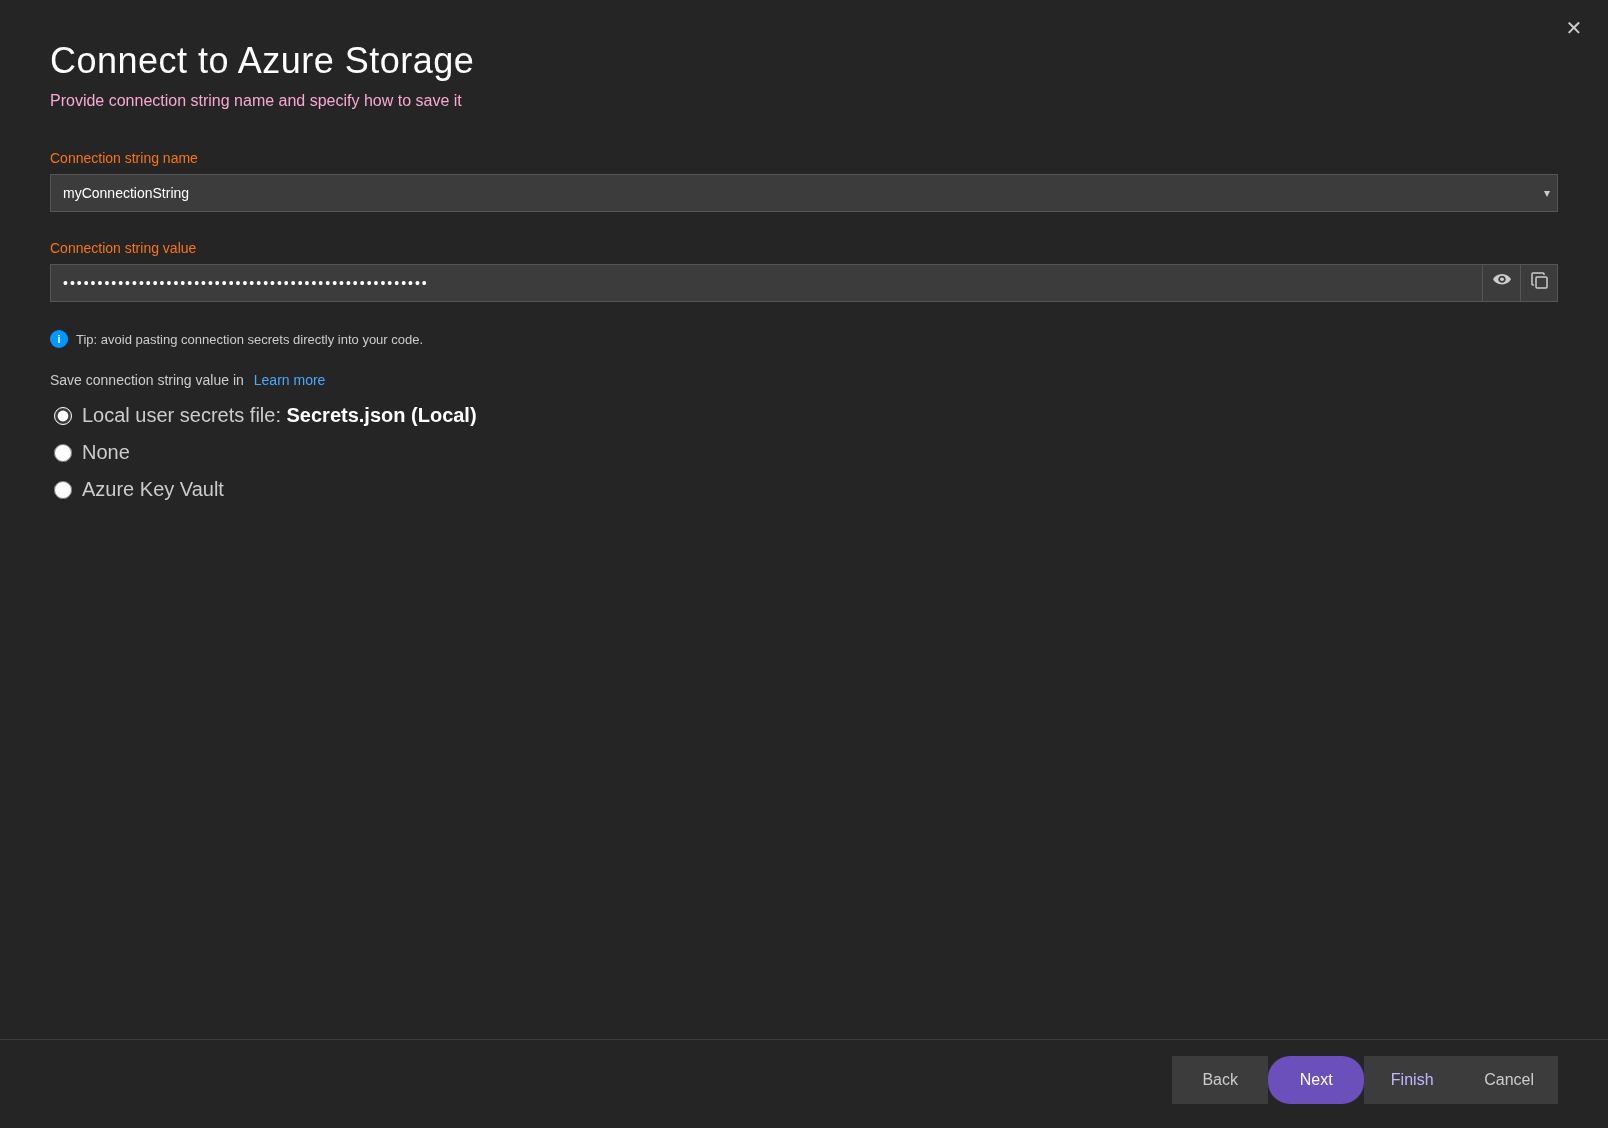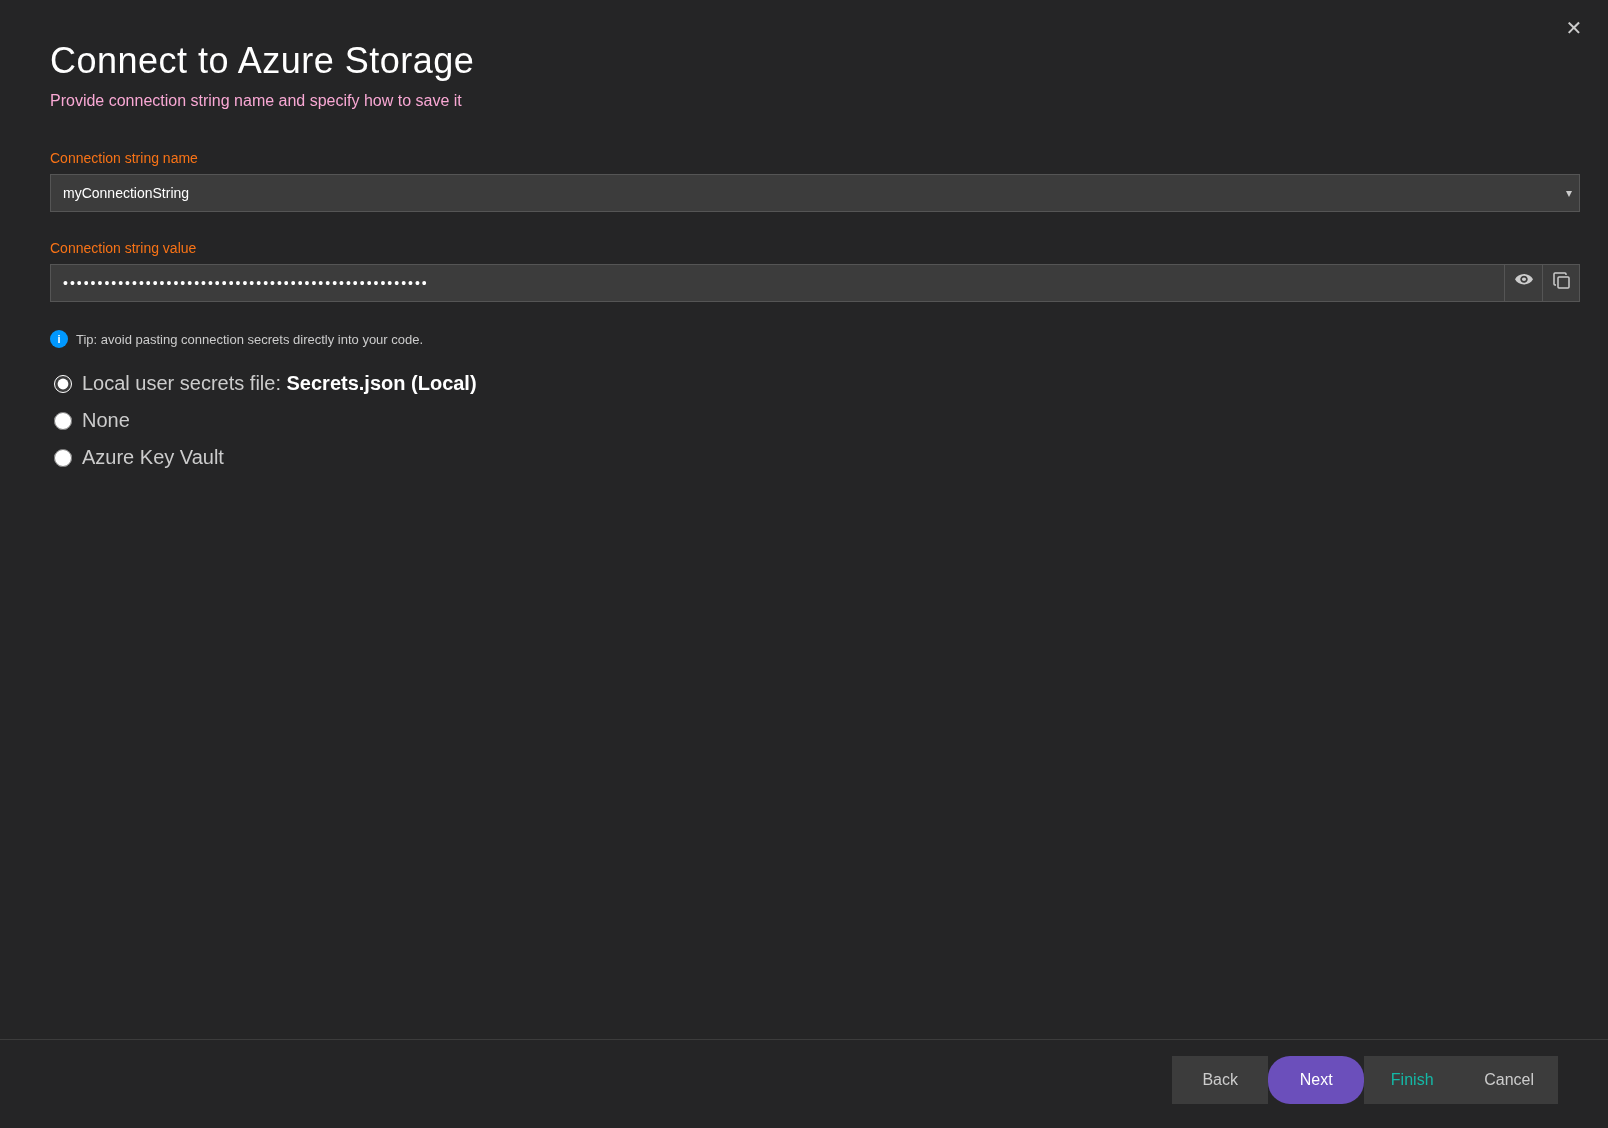--- a/index.html
+++ b/index.html
@@ -40,21 +40,21 @@
       color: #cccccc;
       cursor: pointer;
       font-size: 20px;
       display: flex;
       align-items: center;
       justify-content: center;
     }
 
     .dialog-content {
       flex: 1;
-      padding: 40px 28px 20px 50px;
+      padding: 40px 50px 20px 50px;
       overflow: auto;
     }
 
     .dialog-title {
       font-size: 36px;
       font-weight: 300;
       color: #ffffff;
       margin-bottom: 10px;
       letter-spacing: 0.5px;
     }
@@ -238,21 +238,21 @@
     }
 
     .footer-btn-primary {
       background-color: #6b4fbb;
       color: #ffffff;
       border-radius: 22px;
     }
 
     .footer-btn-disabled {
       background-color: #3c3c3c;
-      color: #14b8a6;
+      color: #c4b5fd;
       cursor: default;
     }
   </style>
 </head>
 <body>
 
 <div class="dialog">
 
   <button class="close-btn">
     <span>✕</span>
@@ -294,20 +294,24 @@
           </button>
         </div>
       </div>
     </div>
 
     <div class="tip-text">
       <span class="info-icon">i</span>
       <span>Tip: avoid pasting connection secrets directly into your code.</span>
     </div>
 
+    <div class="save-section-label">
+      <span>Save connection string value in</span>
+      <a class="learn-more-link" href="#">Learn more</a>
+    </div>
 
     <div class="radio-group">
 
       <label class="radio-item">
         <input type="radio" class="radio-input" name="save-option" checked="" style="">
         <span class="radio-label">
           Local user secrets file: <strong>Secrets.json (Local)</strong>
         </span>
       </label>
 

